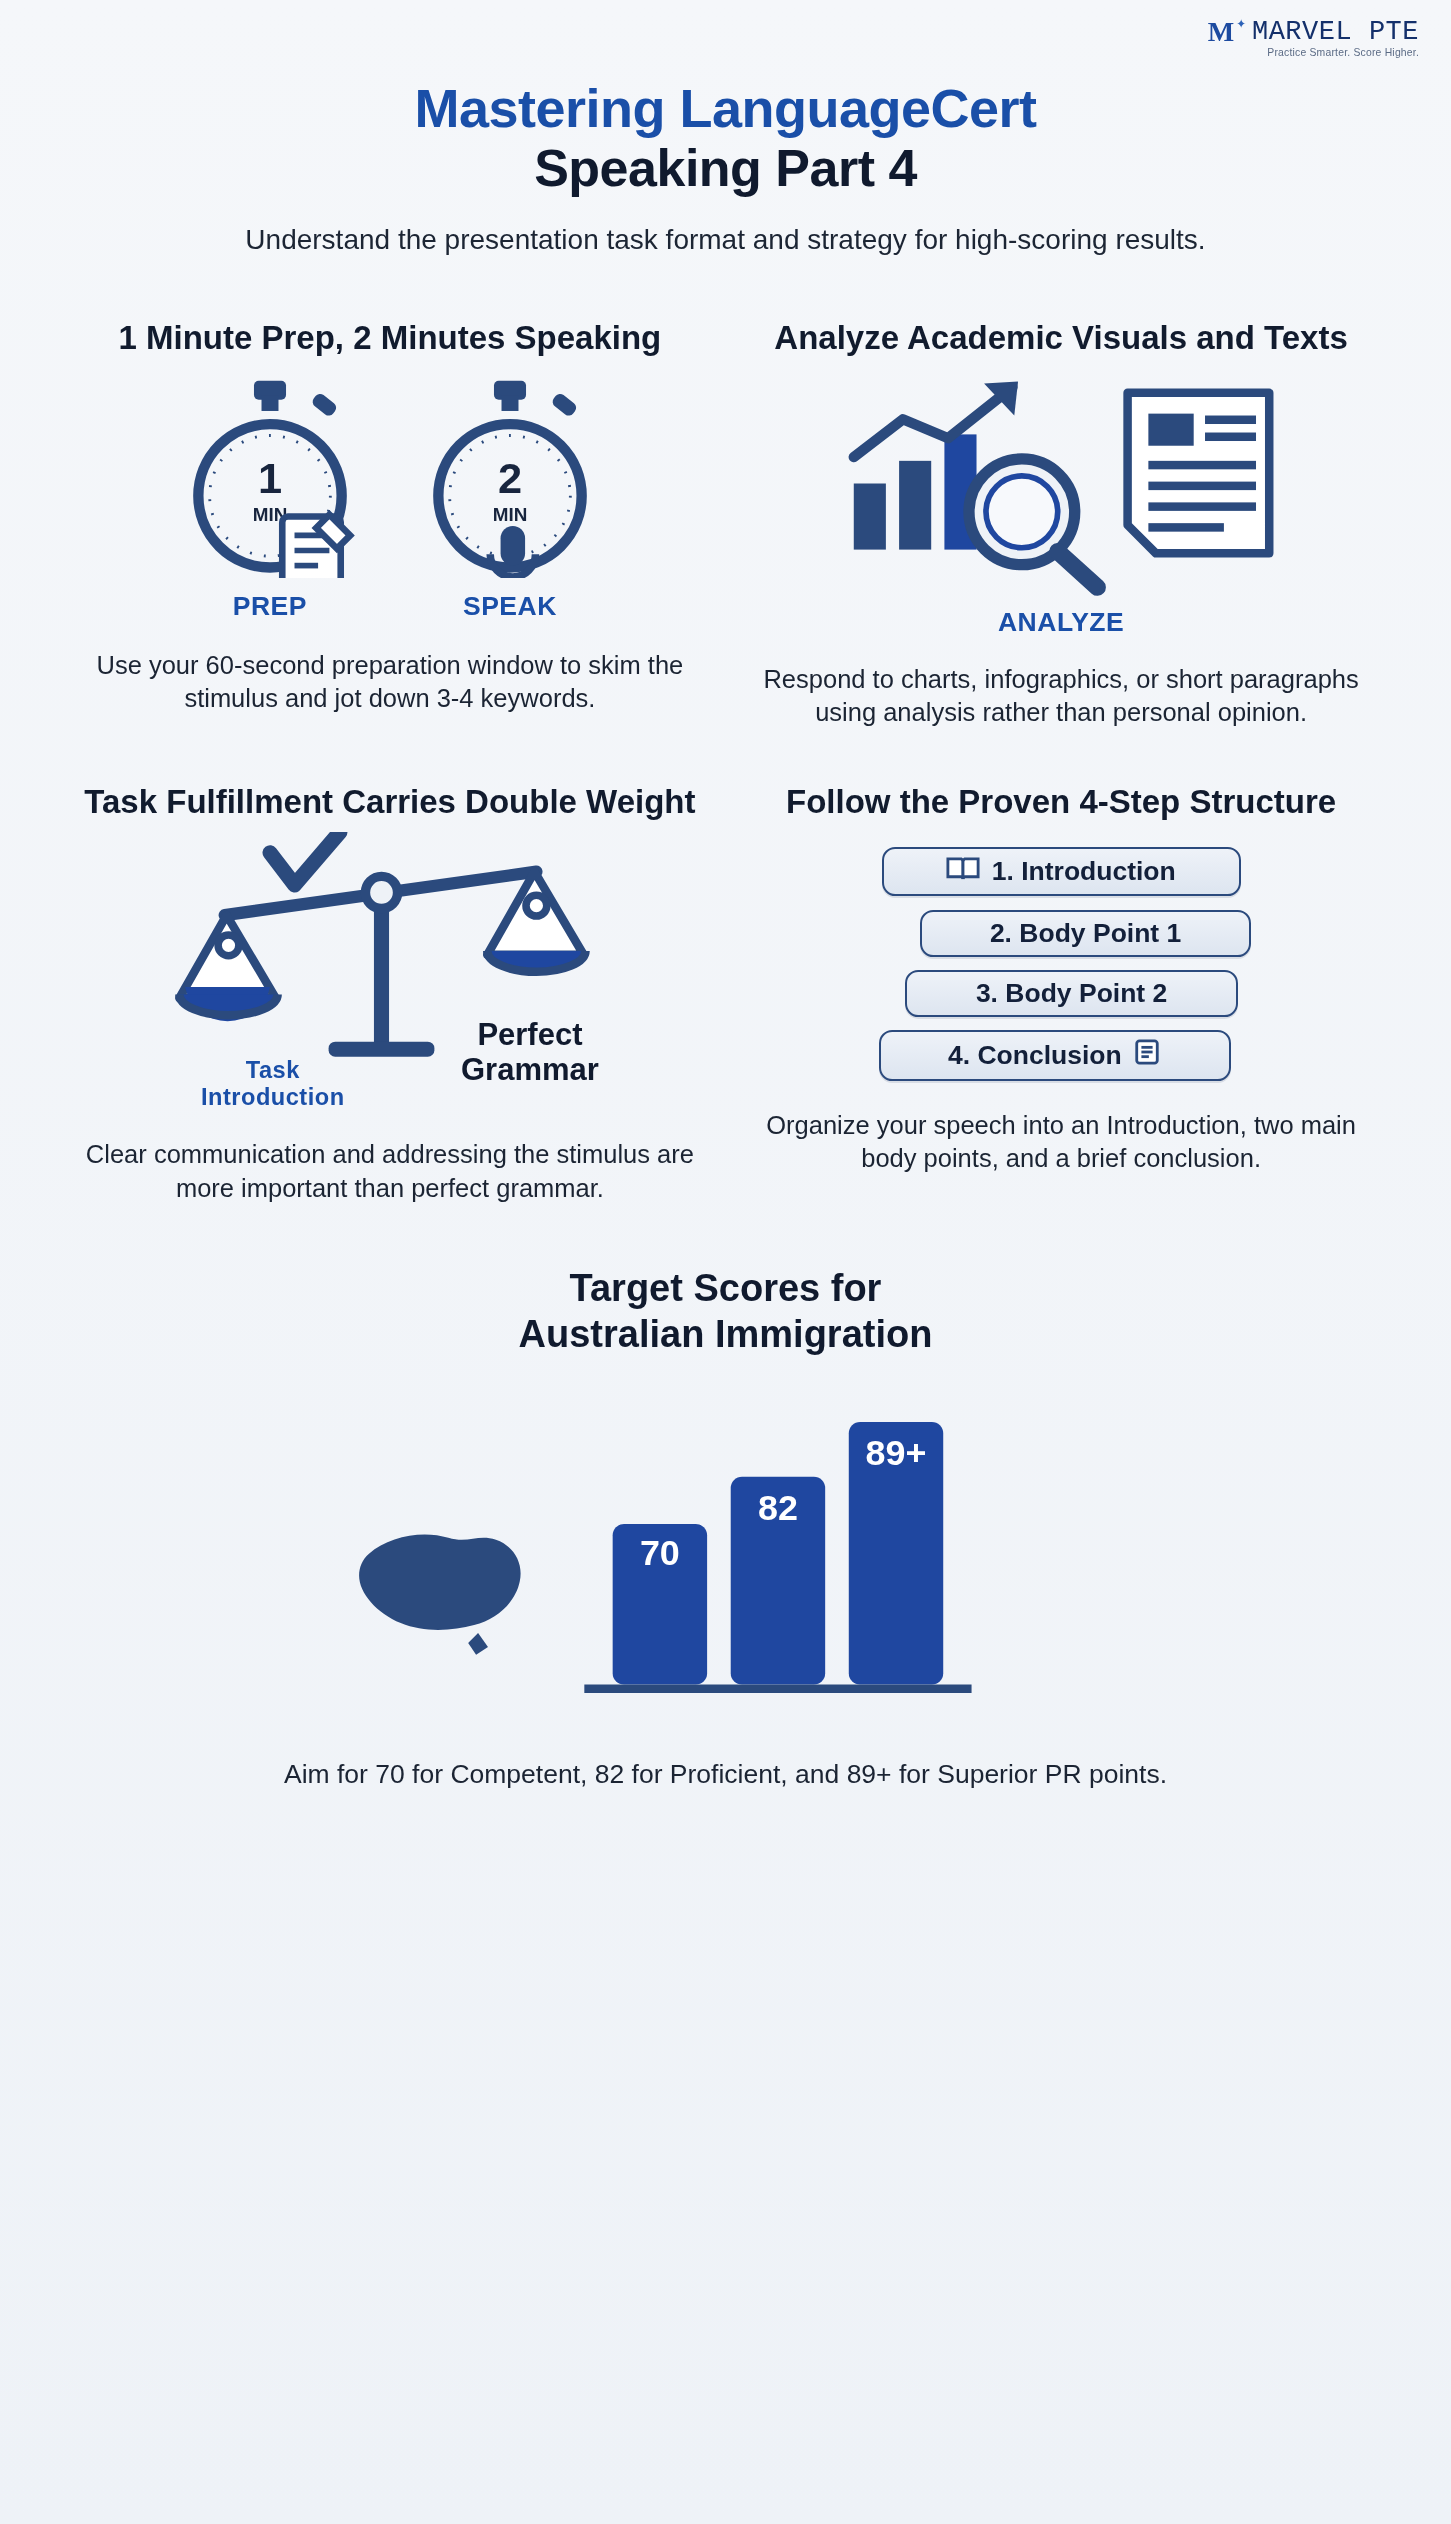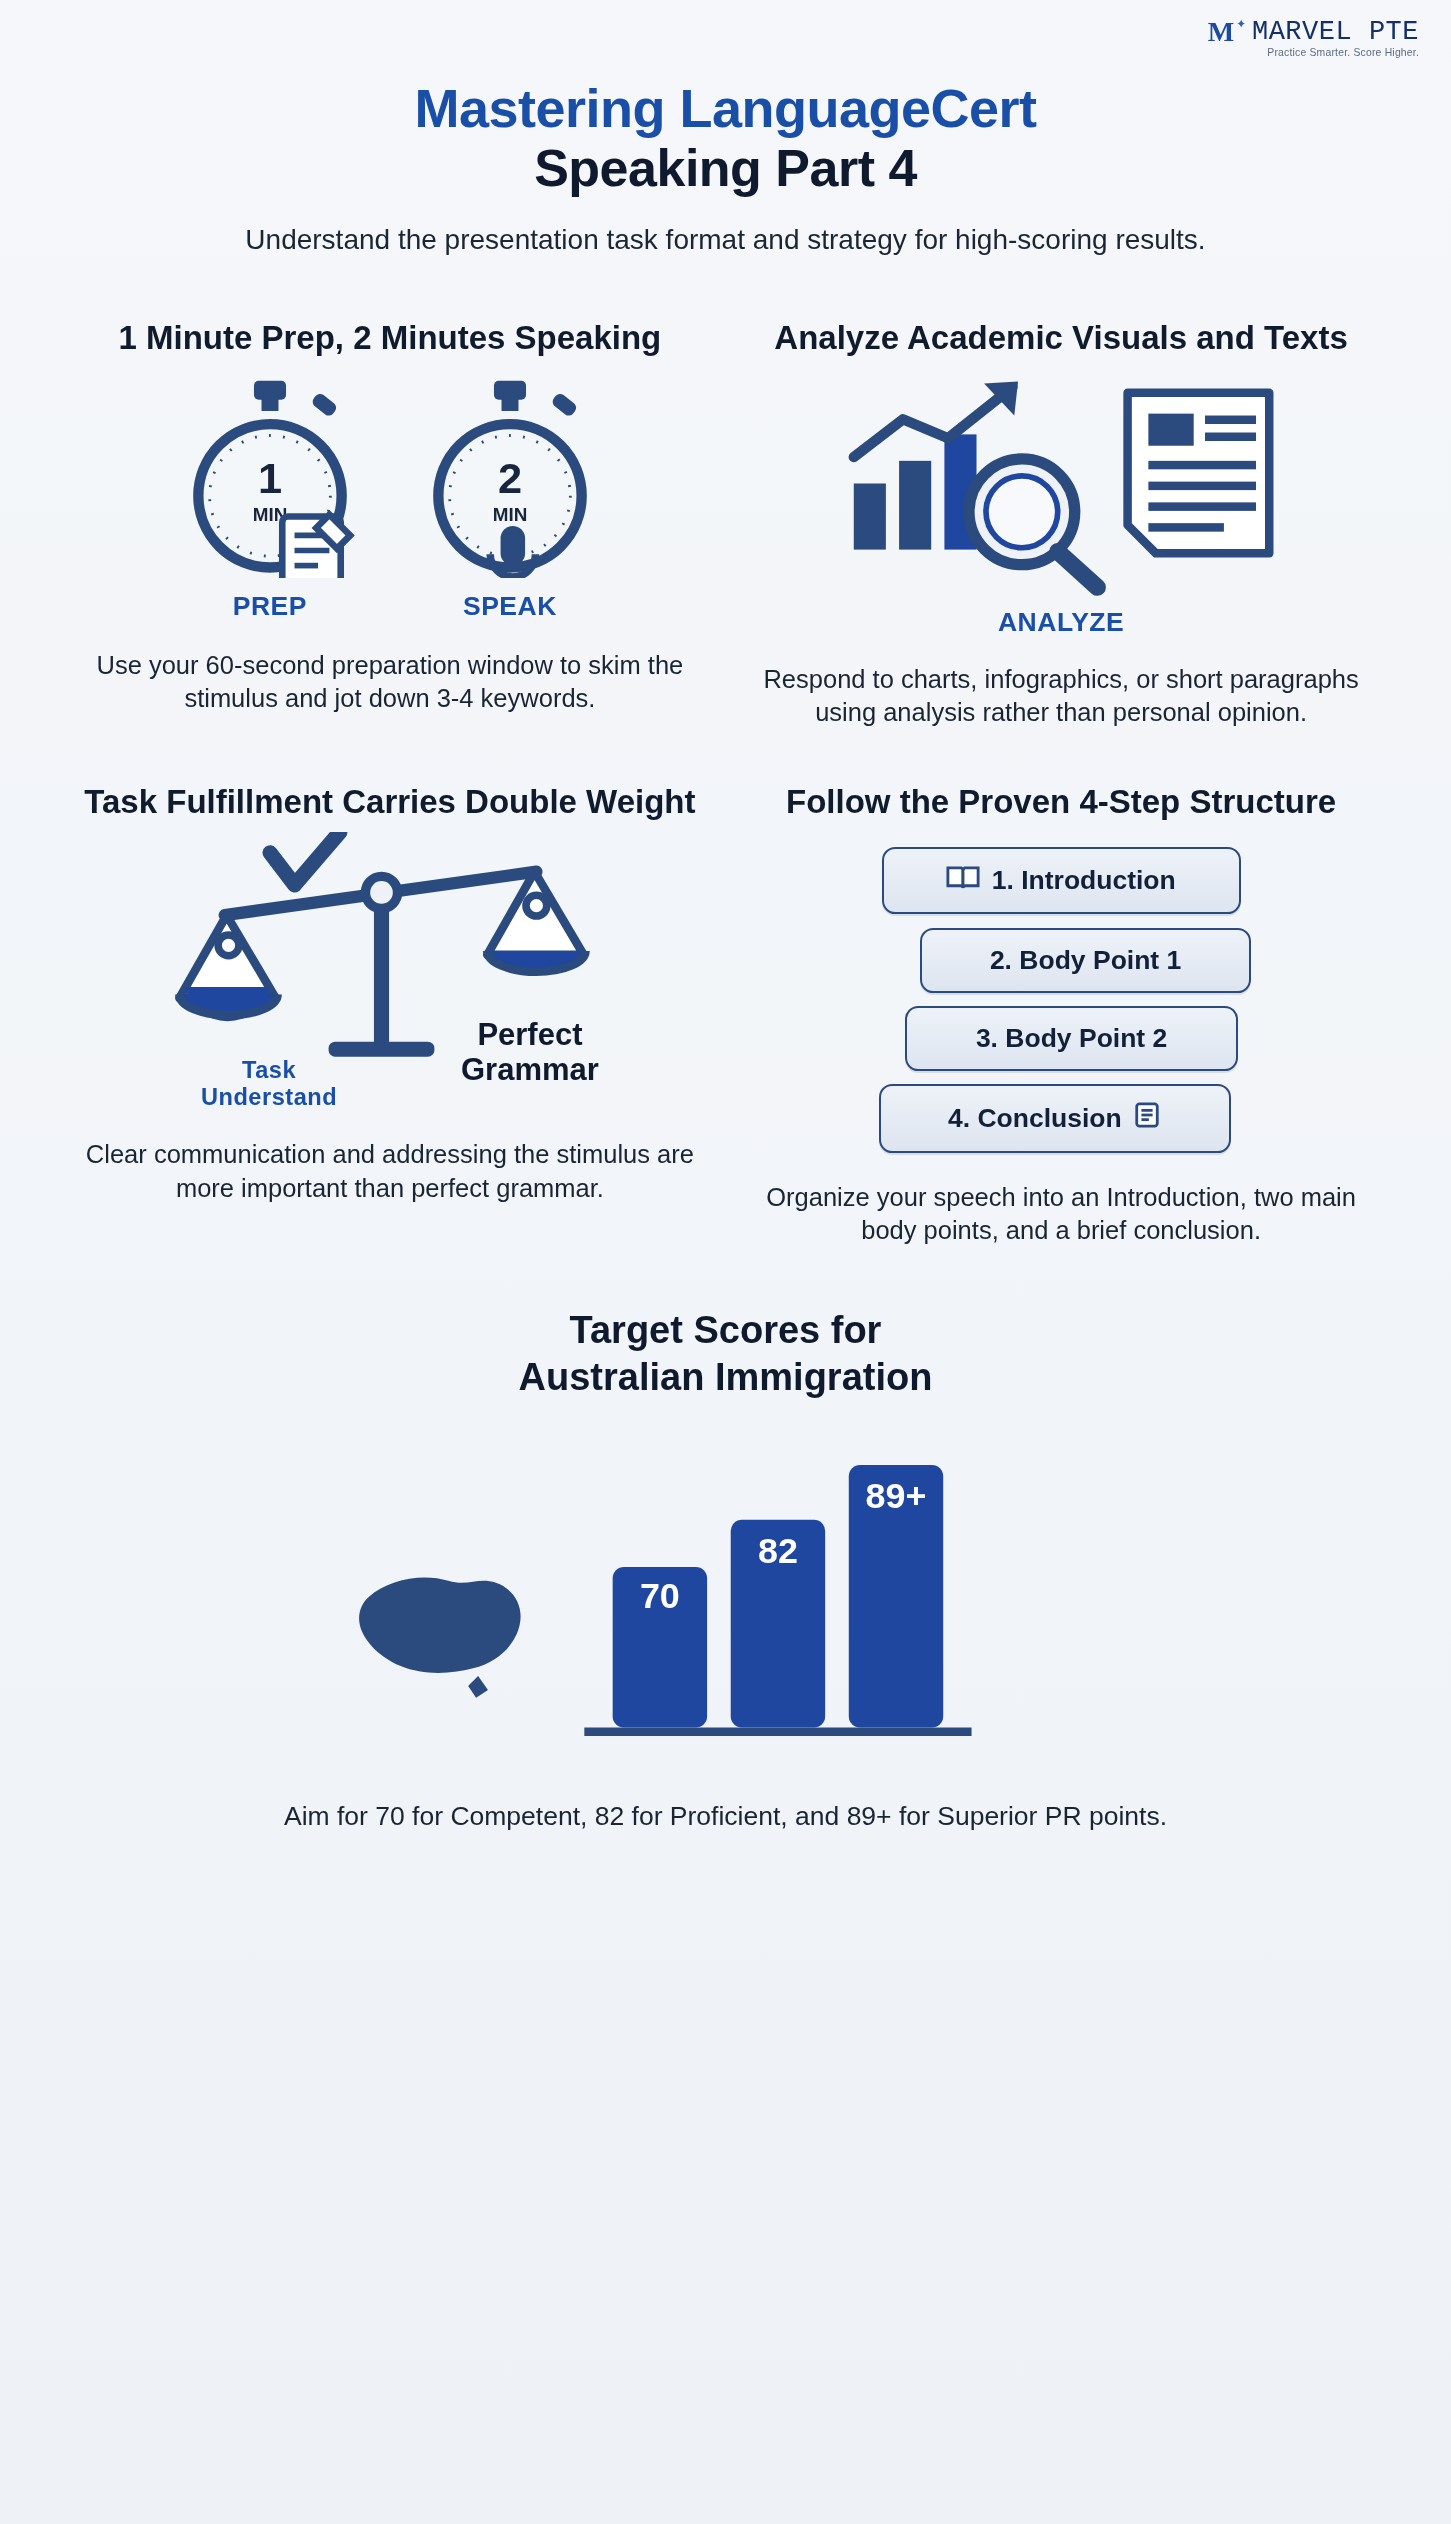--- a/index.html
+++ b/index.html
@@ -111,21 +111,21 @@
 
   
   .steps { margin-top: 24.6px; display: flex; flex-direction: column; align-items: center; gap: 13.2px; }
   .step {
     display: flex;
     align-items: center;
     gap: 11.3px;
     background: linear-gradient(180deg,#eef2f8 0%, #dde5f0 100%);
     border: 2.8px solid #2b4a7d;
     border-radius: 13.2px;
-    padding: 15px 21px;
+    padding: 6px 21px;
     font-size: 26.5px;
     font-weight: bold;
     color: #13203a;
     box-shadow: 0 1.9px 0 rgba(30,50,90,.12);
   }
   .step.s1 { width: 359px; justify-content: center; }
   .step.s2 { width: 331px; justify-content: center; margin-left: 49px; }
   .step.s3 { width: 333px; justify-content: center; margin-left: 21px; }
   .step.s4 { width: 352px; justify-content: center; margin-right: 13.2px; }
 
@@ -288,21 +288,21 @@
           <text x="64" y="158" text-anchor="middle" font-family="Liberation Sans, sans-serif" font-size="30" font-weight="bold" fill="#ffffff">x2</text>
 
           <path d="M388 42 L338 130 h102 z" fill="#ffffff" stroke="#2b4a7d" stroke-width="9" stroke-linejoin="round"></path>
           <path d="M338 126 a52 22 0 0 0 104 0" fill="#1f47a0" stroke="#2b4a7d" stroke-width="9"></path>
           <circle cx="390" cy="78" r="11" fill="none" stroke="#2b4a7d" stroke-width="8"></circle>
         </svg>
       </div>
       <div style="position:relative;height:76px;margin-top:-30px;">
         <div class="label-blue" style="position:absolute;left:142px;top:0;line-height:1.15;font-size:23.6px;">
           <span>Task</span><br>
-          <span>Understand</span>
+          <span>Introduction</span>
         </div>
         <div style="position:absolute;left:402px;top:-40px;line-height:1.15;font-size:31px;font-weight:bold;color:#101a2e;">
           <span>Perfect</span><br>
           <span>Grammar</span>
         </div>
       </div>
       <div class="card-desc" style="margin-top:5.7px;">Clear communication and addressing the stimulus are more important than perfect grammar.</div>
     </div>
 
     <div class="card">

